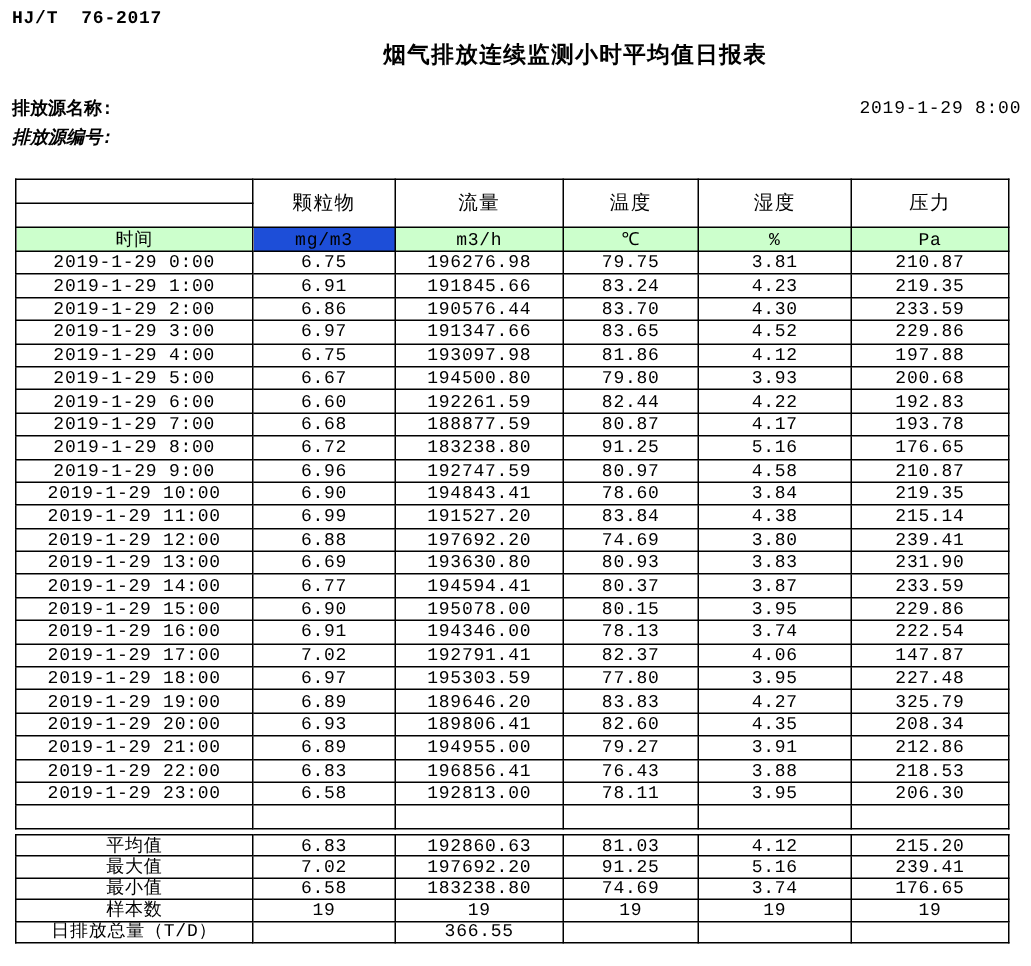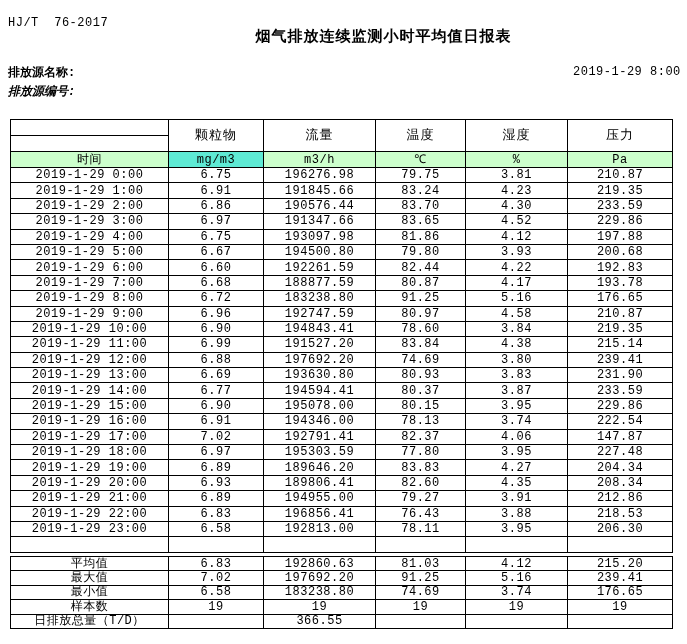--- a/index.html
+++ b/index.html
@@ -6,22 +6,22 @@
     margin: 0; padding: 0;
     width: 687px; height: 644px;
     background: #ffffff;
     color: #000000;
     font-family: "Liberation Mono", "DejaVu Sans Mono", monospace;
     overflow: hidden;
   }
   .page { position: relative; width: 687px; height: 644px; }
 
   .std-code {
-    position: absolute; top: 16px; left: 8px;
-    font-size: 12px; font-weight: normal; white-space: pre;
+    position: absolute; top: 5px; left: 8px;
+    font-size: 12px; font-weight: bold; white-space: pre;
     letter-spacing: 0.5px;
   }
   .report-title {
     position: absolute; top: 27px; left: 0; width: 100%;
     text-align: center; font-size: 15px; font-weight: bold;
     letter-spacing: 1px;
     margin-left: 40px;
   }
   .src-name-label {
     position: absolute; top: 64px; left: 8px;
@@ -88,21 +88,21 @@
         <th rowspan="2">流量</th>
         <th rowspan="2">温度</th>
         <th rowspan="2">湿度</th>
         <th rowspan="2">压力</th>
       </tr>
       <tr class="param-row">
         <td></td>
       </tr>
       <tr class="unit-row">
         <td style="background: rgb(204, 255, 204);">时间</td>
-        <td style="background: #5eead4; margin-left: 24px;">mg/m3</td>
+        <td style="background: #1d4ed8; margin-left: 24px;">mg/m3</td>
         <td style="background: rgb(204, 255, 204);">m3/h</td>
         <td style="background: rgb(204, 255, 204);">℃</td>
         <td style="background: rgb(204, 255, 204);">%</td>
         <td style="background: rgb(204, 255, 204);">Pa</td>
       </tr>
     </thead>
     <tbody>
         <tr>
           <td>2019-1-29 0:00</td>
           <td>6.75</td>
@@ -254,21 +254,21 @@
           <td>77.80</td>
           <td>3.95</td>
           <td>227.48</td>
         </tr>
         <tr>
           <td>2019-1-29 19:00</td>
           <td>6.89</td>
           <td>189646.20</td>
           <td>83.83</td>
           <td>4.27</td>
-          <td>204.34</td>
+          <td>325.79</td>
         </tr>
         <tr>
           <td>2019-1-29 20:00</td>
           <td>6.93</td>
           <td>189806.41</td>
           <td>82.60</td>
           <td>4.35</td>
           <td>208.34</td>
         </tr>
         <tr>

